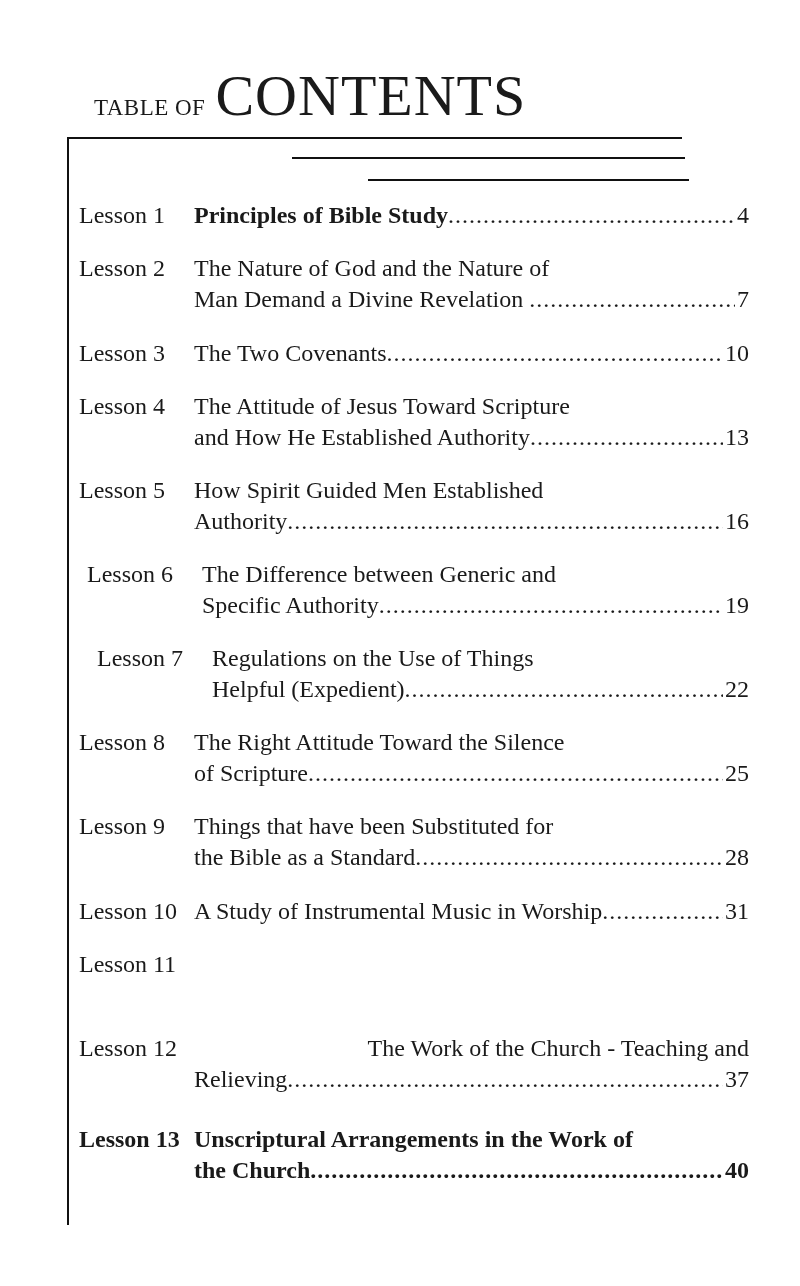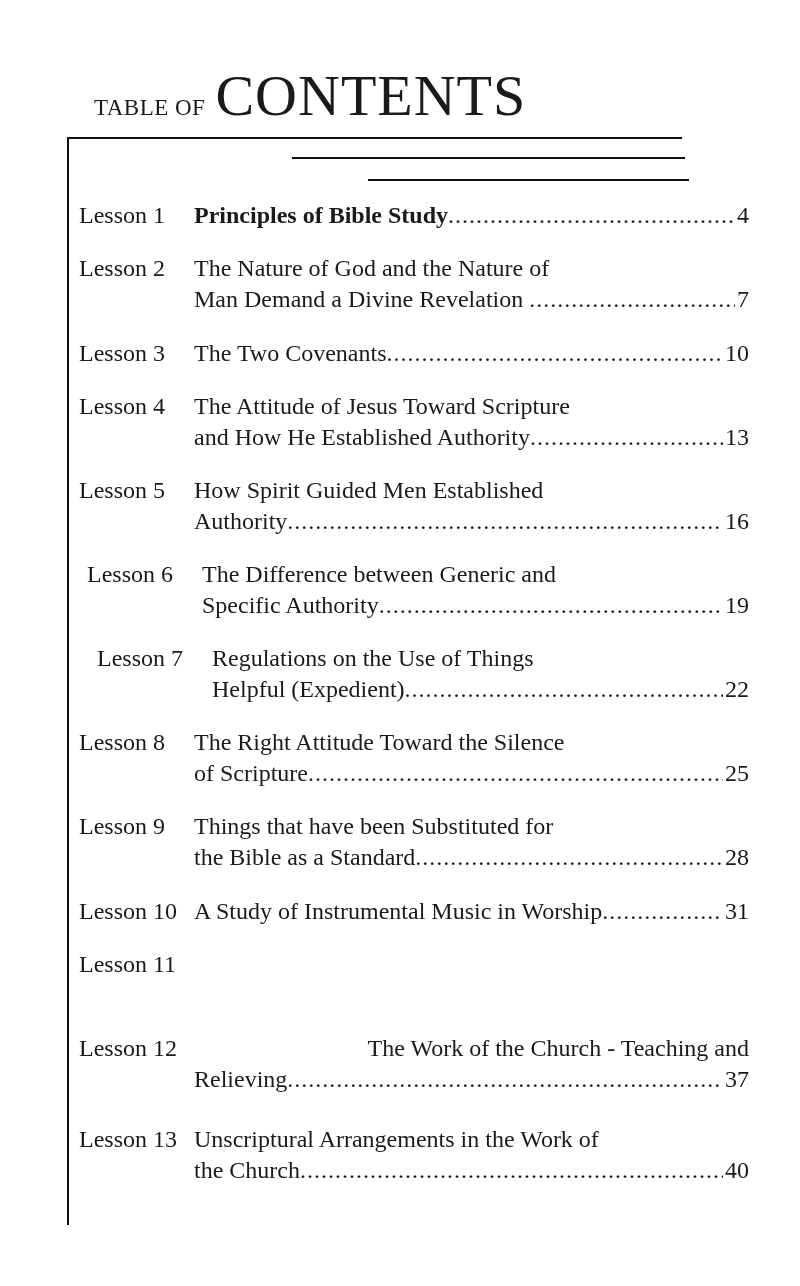--- a/index.html
+++ b/index.html
@@ -152,21 +152,21 @@
       <span class="num">Lesson 12</span>
       <div class="body">
         <div class="line1">The Work of the Church - Teaching and</div>
         <div class="last">
           <span class="t" style="white-space: pre;">Relieving</span>
           <span class="dots"></span>
           <span class="pg">37</span>
         </div>
       </div>
     </div>
-    <div class="entry" style="position: absolute; left: 0px; right: 0px; top: 924px;">
+    <div class="entry" style="position: absolute; left: 0px; right: 0px; top: 924px; font-weight: bold;">
       <span class="num">Lesson 13</span>
       <div class="body">
         <div class="line1">Unscriptural Arrangements in the Work of</div>
         <div class="last">
           <span class="t" style="white-space: pre;">the Church</span>
           <span class="dots"></span>
           <span class="pg">40</span>
         </div>
       </div>
     </div>

